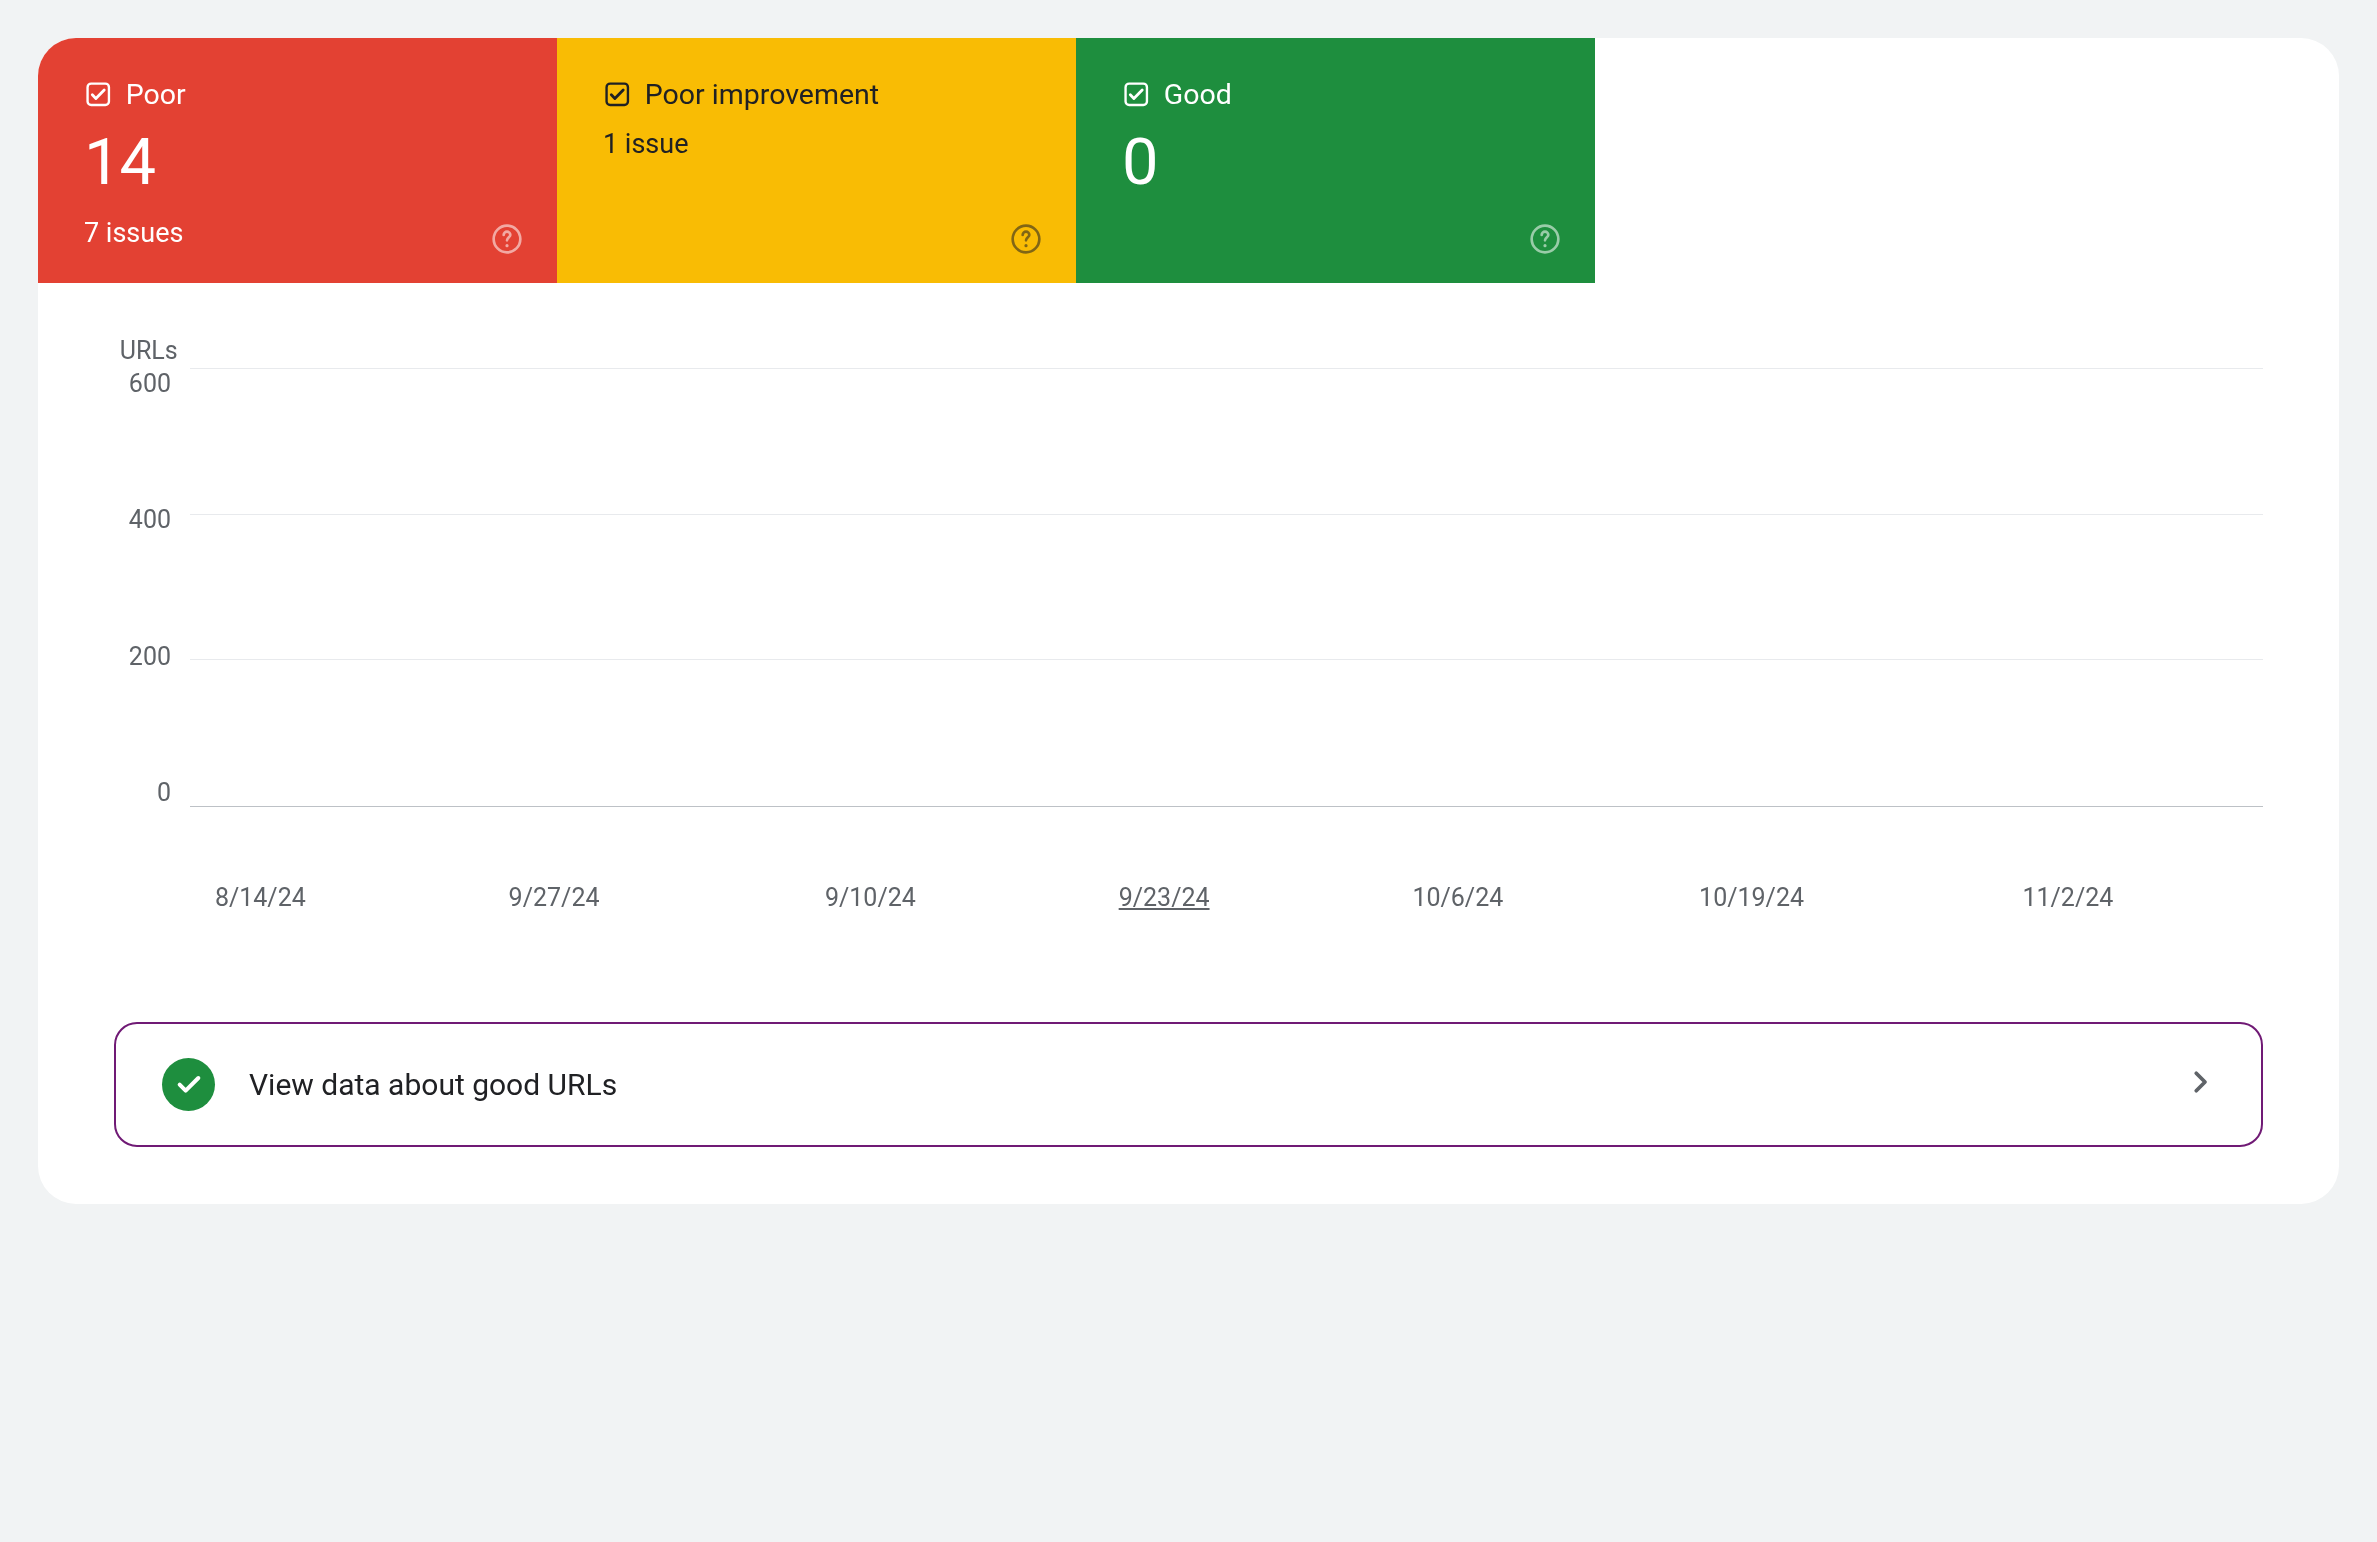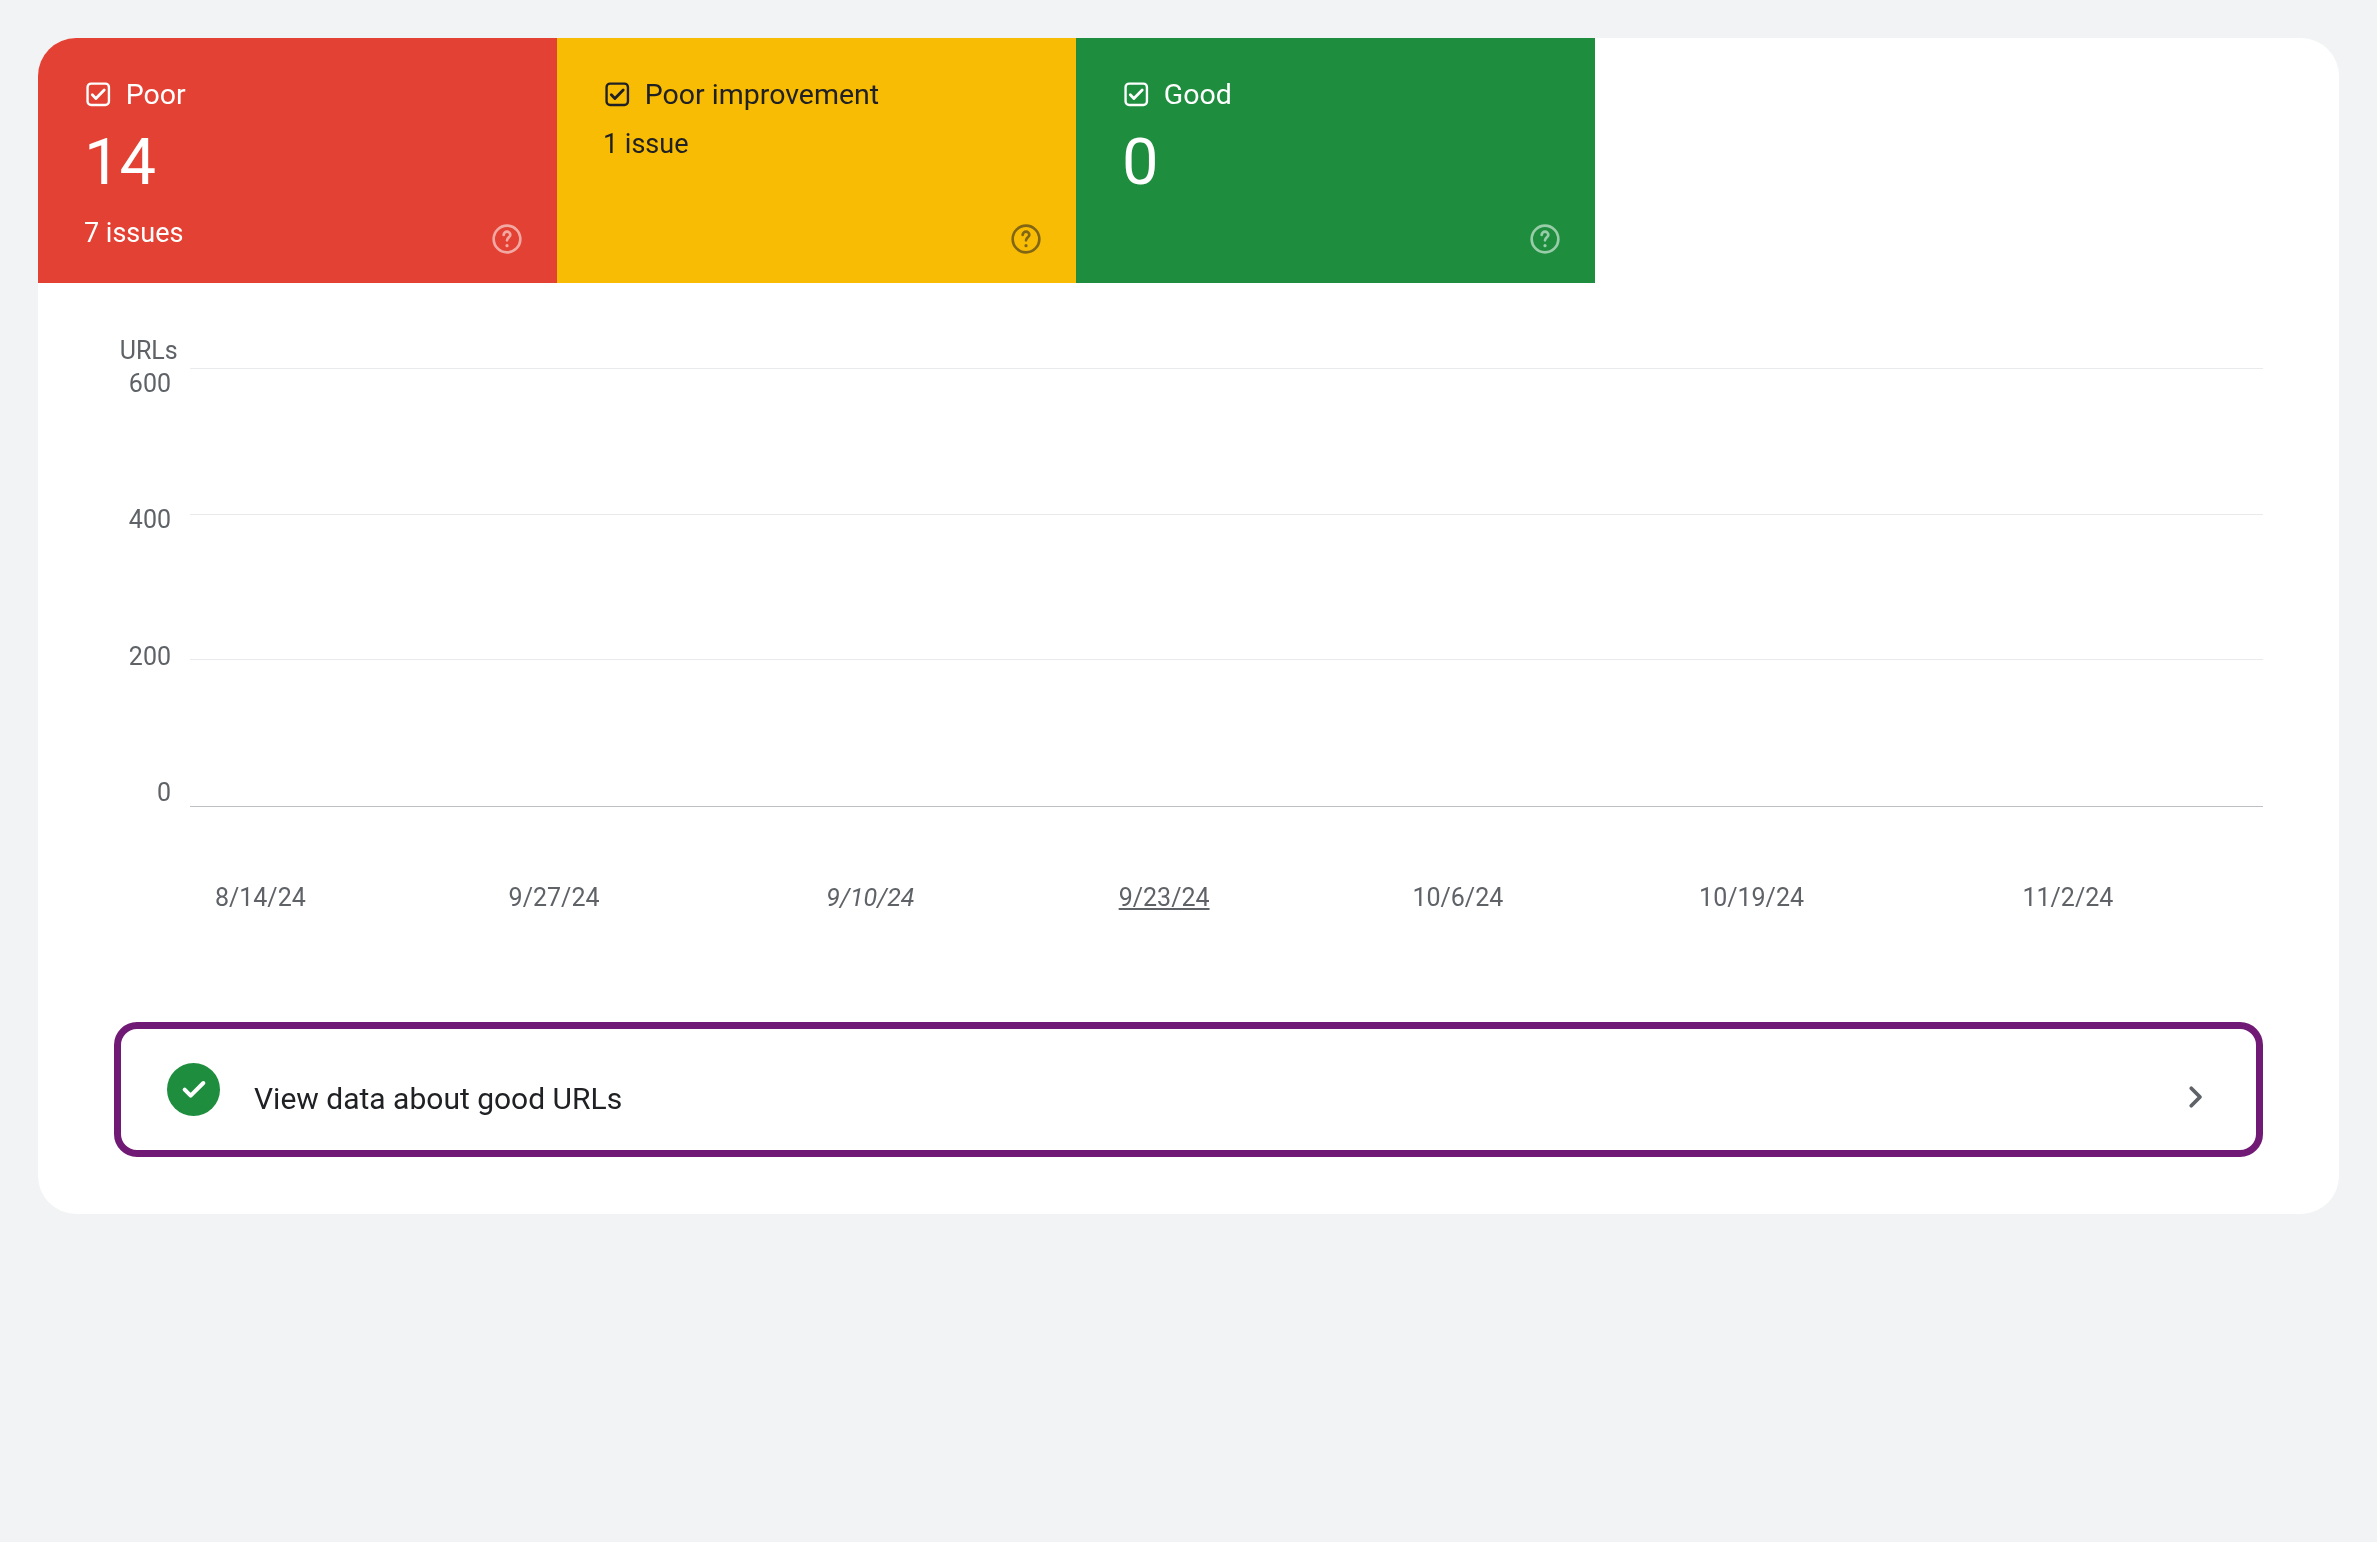--- a/index.html
+++ b/index.html
@@ -88,24 +88,24 @@
   .x-axis {
     position:relative;
     margin-top: 76px;
     height: 38px;
     color:#5f6368;
     font-size:25px;
   }
   .x-label { position:absolute; transform:translateX(-50%); white-space:nowrap; }
   .cta {
     margin: 91px 76px 0 76px;
-    border:7px solid #701a75;
+    border:2px solid #701a75;
     border-radius: 23px;
     padding: 34px 46px;
-    display:flex; align-items:flex-end; gap:34px;
+    display:flex; align-items:center; gap:34px;
     cursor:pointer;
   }
   .cta-check {
     width:53px; height:53px; border-radius:50%; background:#1e8e3e;
     display:flex; align-items:center; justify-content:center;
   }
   .cta-text { font-size:30px; color:#202124; flex:1; }
   .cta-chevron { color:#5f6368; }
 </style>
 </head>
@@ -574,21 +574,21 @@
           <div class="gridline" style="bottom: 33.3333%;"></div>
         </div>
     </div>
     <div style="display:flex;">
       <div style="min-width:95px;"></div>
       <div style="flex:1; position:relative;">
 
         <div class="x-axis" id="x-axis">
             <div class="x-label" style="left: 2.5%;">8/14/24</div>
             <div class="x-label" style="left: 16.8%;">9/27/24</div>
-            <div class="x-label" style="left: 32.2%; font-style: italic;">9/10/24</div>
+            <div class="x-label" style="left: 32.2%;">9/10/24</div>
             <div class="x-label" style="left: 46.5%; text-decoration: underline;">9/23/24</div>
             <div class="x-label" style="left: 60.8%;">10/6/24</div>
             <div class="x-label" style="left: 75.1%;">10/19/24</div>
             <div class="x-label" style="left: 90.5%;">11/2/24</div>
           </div>
       </div>
     </div>
   </div>
 
   <div class="cta">

